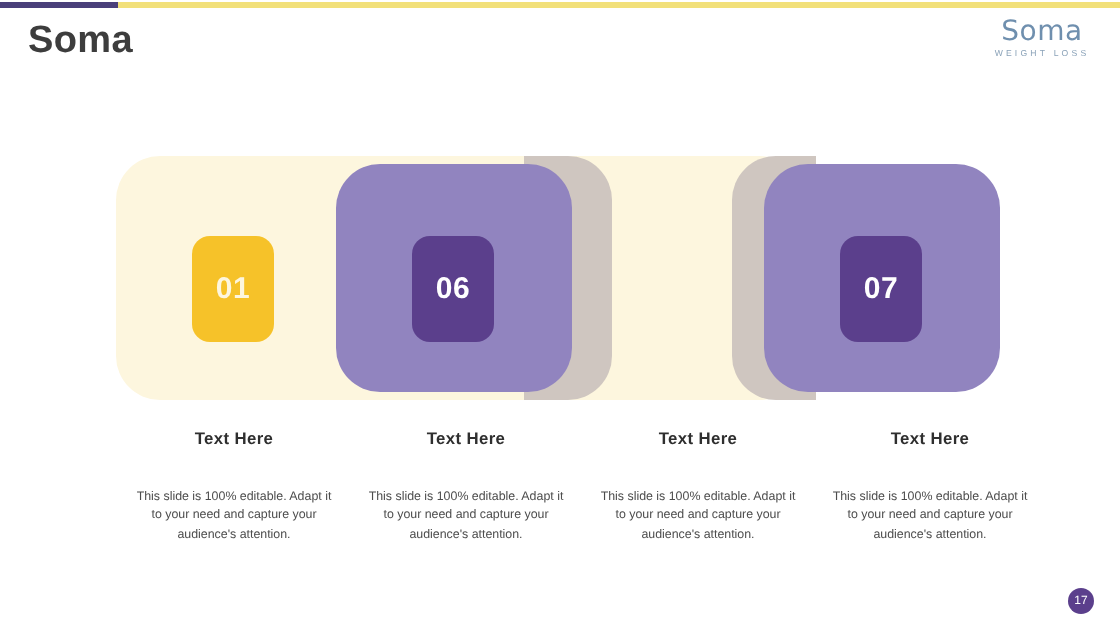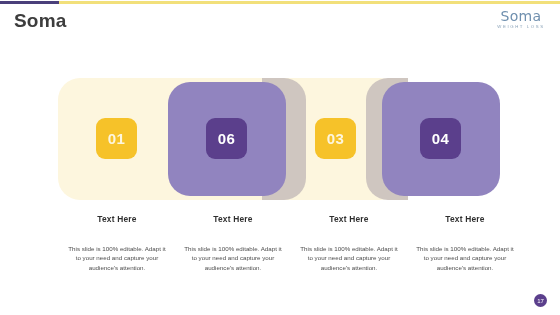--- a/index.html
+++ b/index.html
@@ -88,21 +88,21 @@
     background: #9184bf;
   }
   .shape-overlap {
     background: #cfc6c0;
   }
 
   
   .badge {
     position: absolute;
     width: 41px;
-    height: 41px;
+    height: 53px;
     border-radius: 9px;
     display: flex;
     align-items: center;
     justify-content: center;
     font-size: 15px;
     font-weight: bold;
     letter-spacing: 0.3px;
   }
   .badge-yellow {
     background: #f6c229;
@@ -179,23 +179,22 @@
   <div class="shape shape-overlap" style="left:366px; top:78px; width:42px; height:122px; border-radius:22px 0 0 22px;"></div>
 
   <div class="shape shape-purple" style="left:168px; top:82px; width:118px; height:114px;"></div>
 
   <div class="shape shape-purple" style="left:382px; top:82px; width:118px; height:114px;"></div>
 
   <div class="badge badge-yellow" style="left:96px; top:118px;">01</div>
 
   <div class="badge badge-darkpurple" style="left:206px; top:118px;">06</div>
 
-  <div class="badge badge-yellow" style="left:315px; top:118px;">03</div>
-
-  <div class="badge badge-darkpurple" style="left:420px; top:118px;">04</div>
+
+  <div class="badge badge-darkpurple" style="left:420px; top:118px;">07</div>
 </div>
 
 <div class="captions">
   <div class="caption" style="margin-left:59px;">
     <div class="caption-title">Text Here</div>
     <div class="caption-body">This slide is 100% editable. Adapt it to your need and capture your audience's attention.</div>
   </div>
   <div class="caption">
     <div class="caption-title">Text Here</div>
     <div class="caption-body">This slide is 100% editable. Adapt it to your need and capture your audience's attention.</div>

